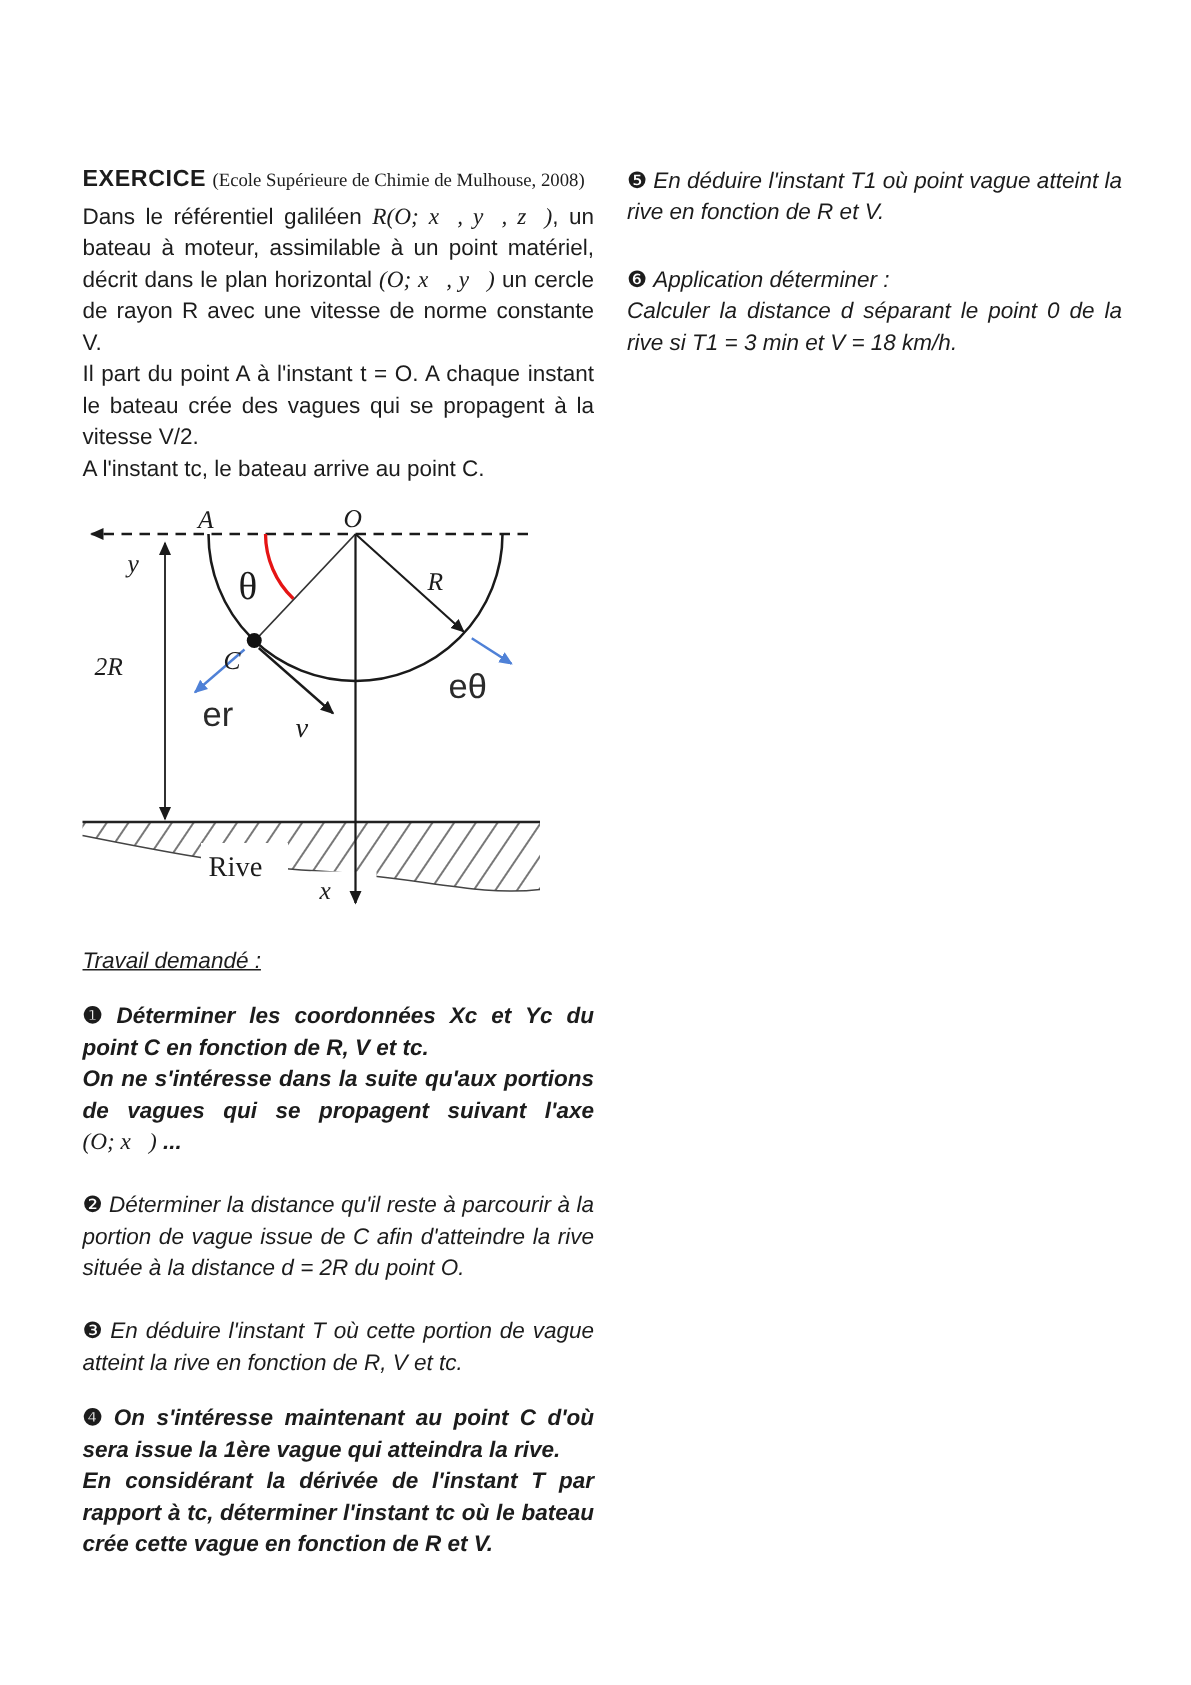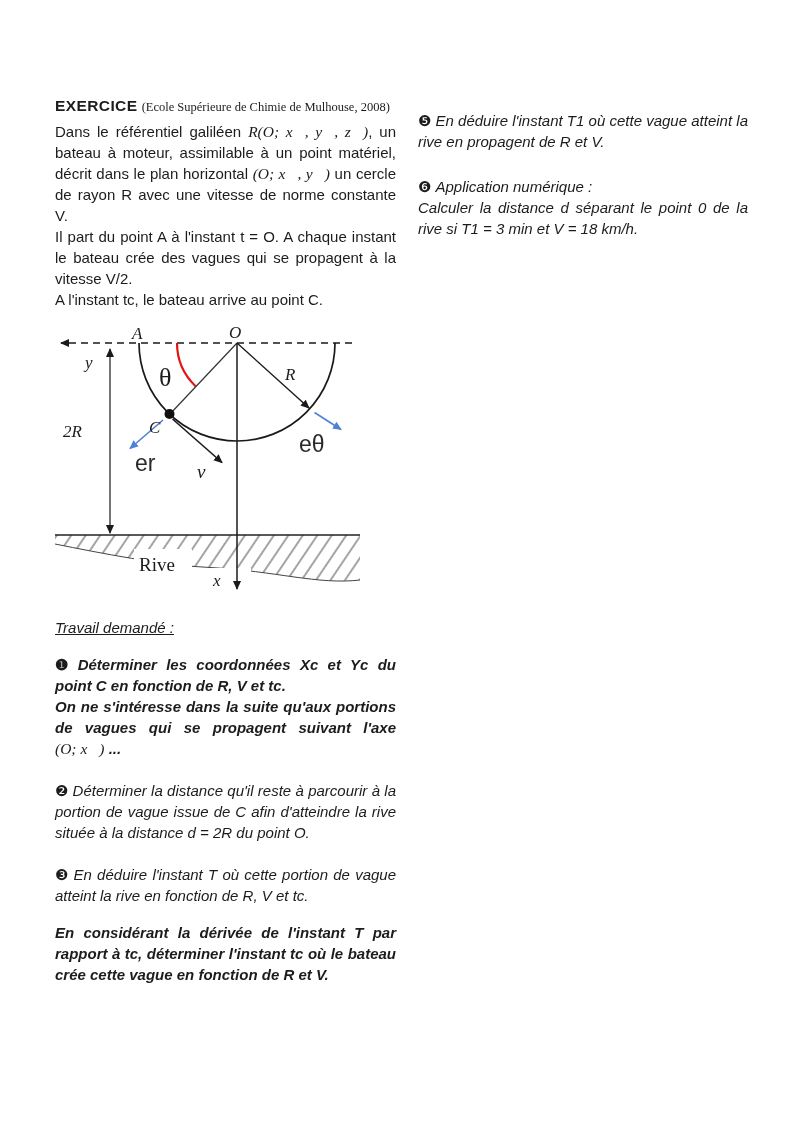--- a/index.html
+++ b/index.html
@@ -6,21 +6,21 @@
   html, body { margin: 0; padding: 0; }
   body {
     width: 794px; height: 1123px;
     background: #ffffff;
     font-family: "Liberation Sans", sans-serif;
     color: #1c1c1c;
     position: relative;
     overflow: hidden;
   }
   .col { position: absolute; font-size: 15px; line-height: 21px; }
-  .left-col  { left: 55px;  top: 95px;  width: 341px; }
+  .left-col  { left: 55px;  top: 109px;  width: 341px; }
   .right-col { left: 418px; top: 110px; width: 330px; }
 
   .hdr .title { font-weight: 700; font-size: 15.5px; letter-spacing: 0.4px; }
   .hdr .subtitle { font-family: "Liberation Serif", serif; font-size: 12.5px; }
 
   p { margin: 0; }
   .just { text-align: justify; }
   .intro { margin-top: 3px; }
   .math { font-family: "Liberation Serif", serif; font-style: italic; font-size: 15.5px; white-space: nowrap; }
 
@@ -122,28 +122,29 @@
 
     <p class="q just mt16"><span class="bullet">❶</span><span>Déterminer les coordonnées Xc et Yc du point C en fonction de R, V et tc.</span></p>
 
     <p class="bold-note just mt20"><span>On ne s'intéresse dans la suite qu'aux portions de vagues qui se propagent suivant l'axe </span><span class="math">(O; x⃗)</span><span> ...</span></p>
 
     <p class="q just mt21"><span class="bullet">❷</span><span>Déterminer la distance qu'il reste à parcourir à la portion de vague issue de C afin d'atteindre la rive située à la distance d = 2R du point O.</span></p>
 
     <p class="q just mt21"><span class="bullet">❸</span><span>En déduire l'instant T où cette portion de vague atteint la rive en fonction de R, V et tc.</span></p>
 
     <div class="mt16">
+      <p class="q just"><span class="bullet">❹</span><span>On s'intéresse maintenant au point C d'où sera issue la 1ère vague qui atteindra la rive.</span></p>
       <p class="q just">En considérant la dérivée de l'instant T par rapport à tc, déterminer l'instant tc où le bateau crée cette vague en fonction de R et V.</p>
     </div>
 
   </div>
 
   <div class="col right-col">
 
-    <p class="q just"><span class="bullet">❺</span><span>En déduire l'instant T1 où cette vague atteint la rive en propagent de R et V.</span></p>
+    <p class="q just"><span class="bullet">❺</span><span>En déduire l'instant T1 où point vague atteint la rive en fonction de R et V.</span></p>
 
-    <p class="q mt24"><span class="bullet">❻</span><span>Application numérique :</span></p>
+    <p class="q mt24"><span class="bullet">❻</span><span>Application déterminer :</span></p>
 
     <p class="q just">Calculer la distance d séparant le point 0 de la rive si T1 = 3 min et V = 18 km/h.</p>
 
   </div>
 
 </div>
 
 </body></html>

